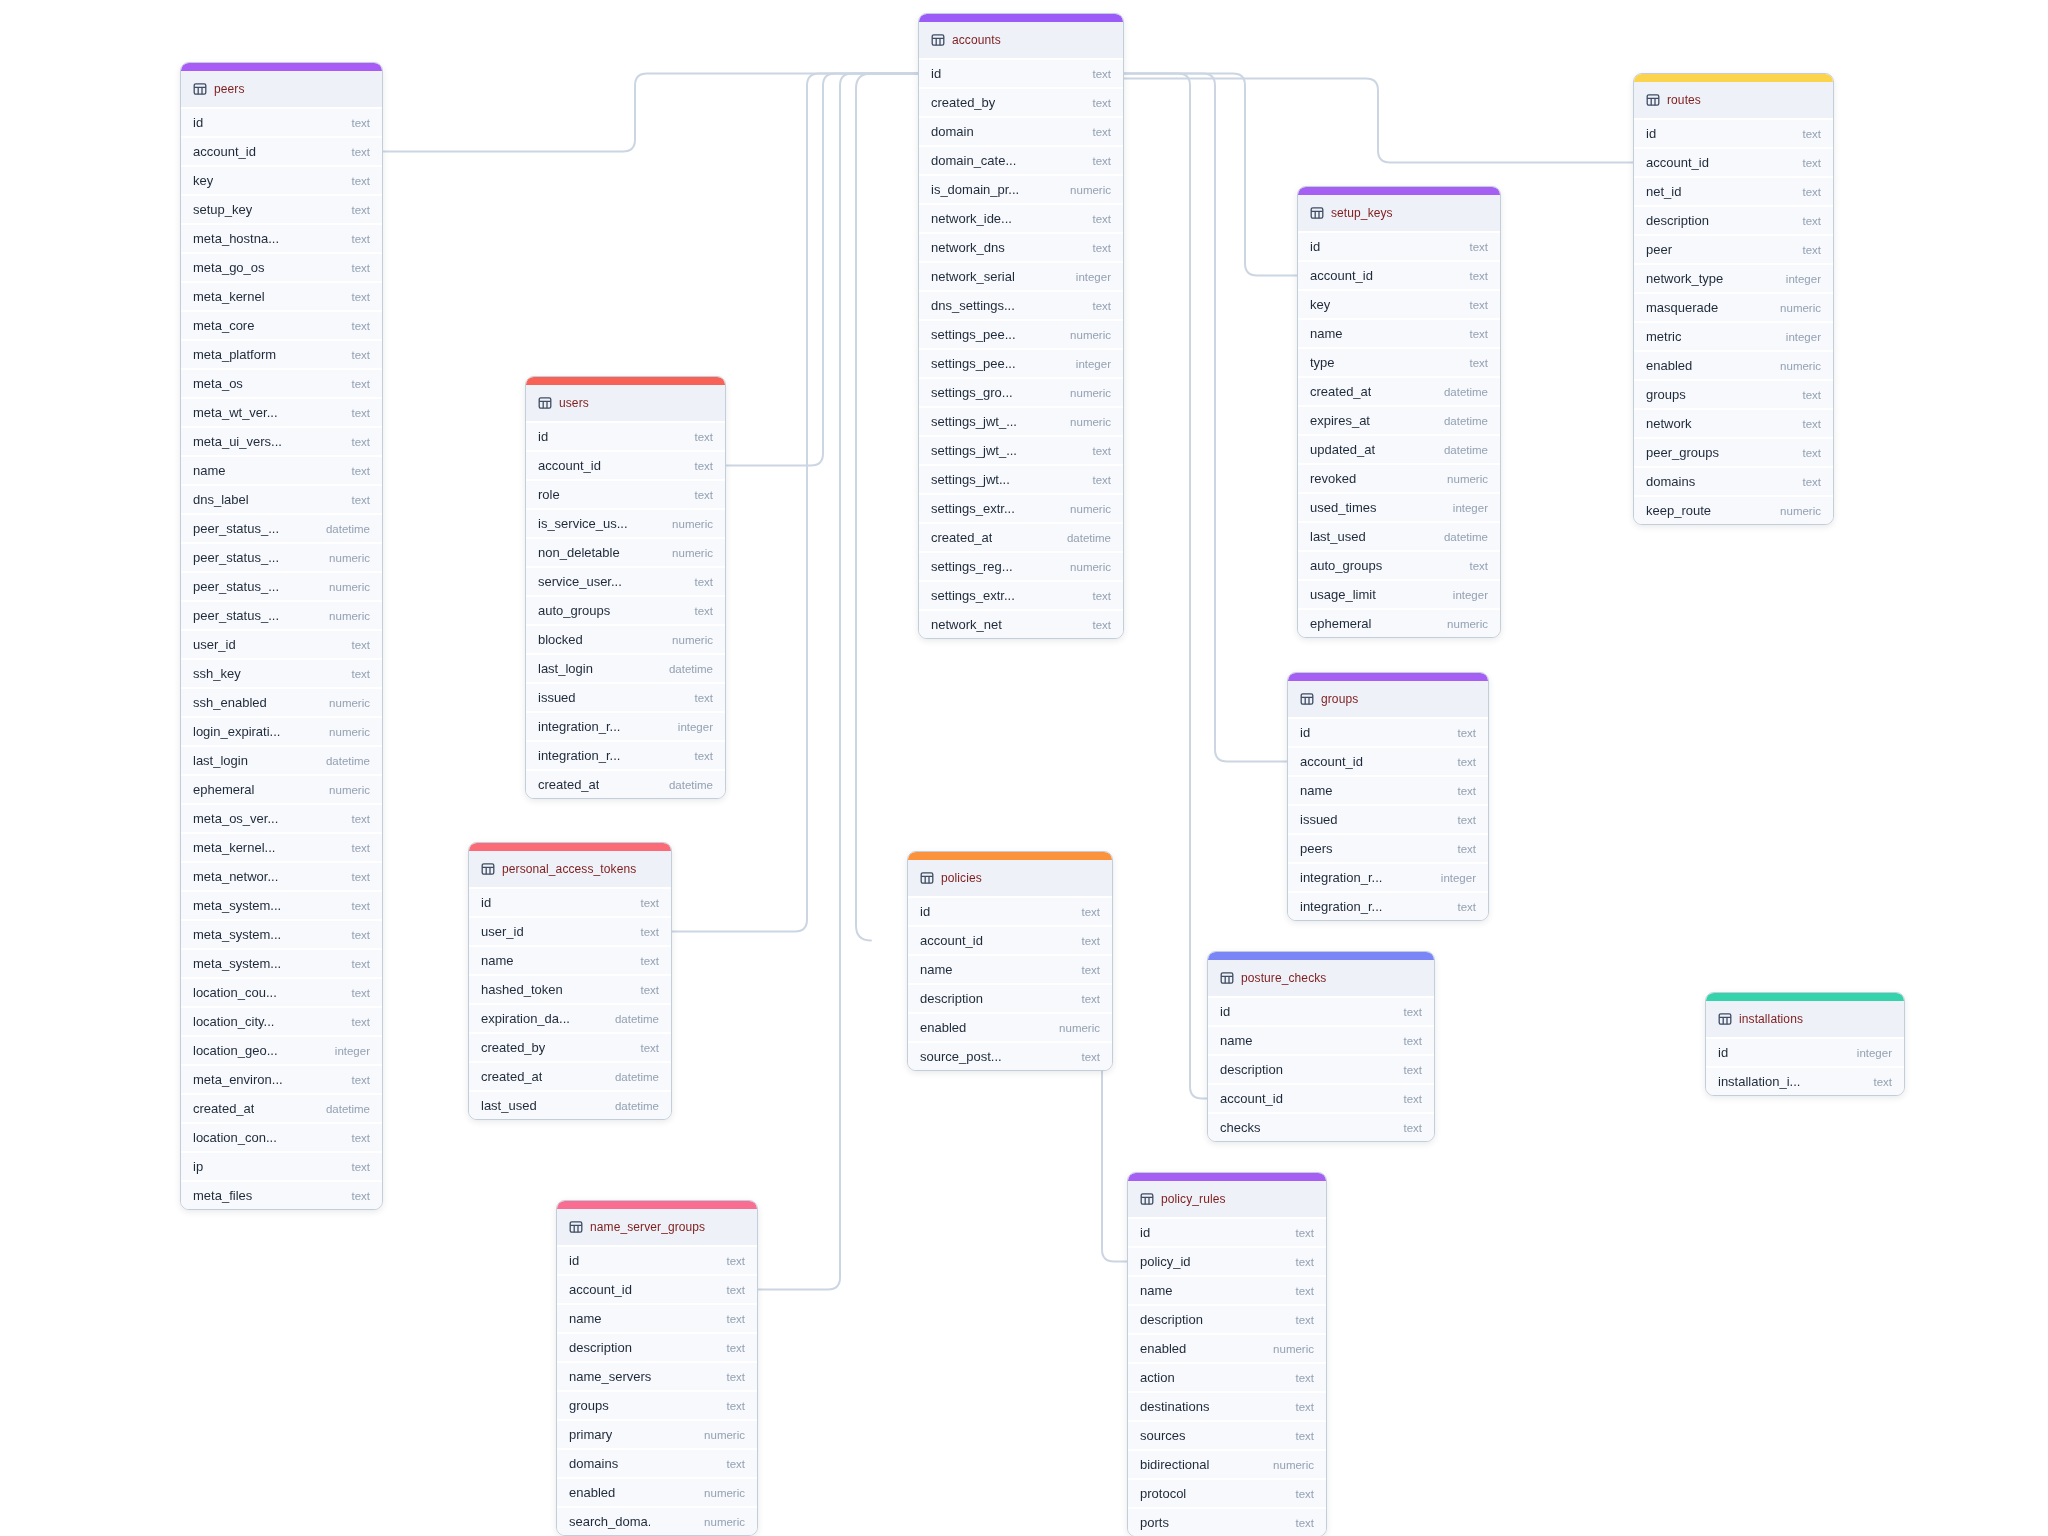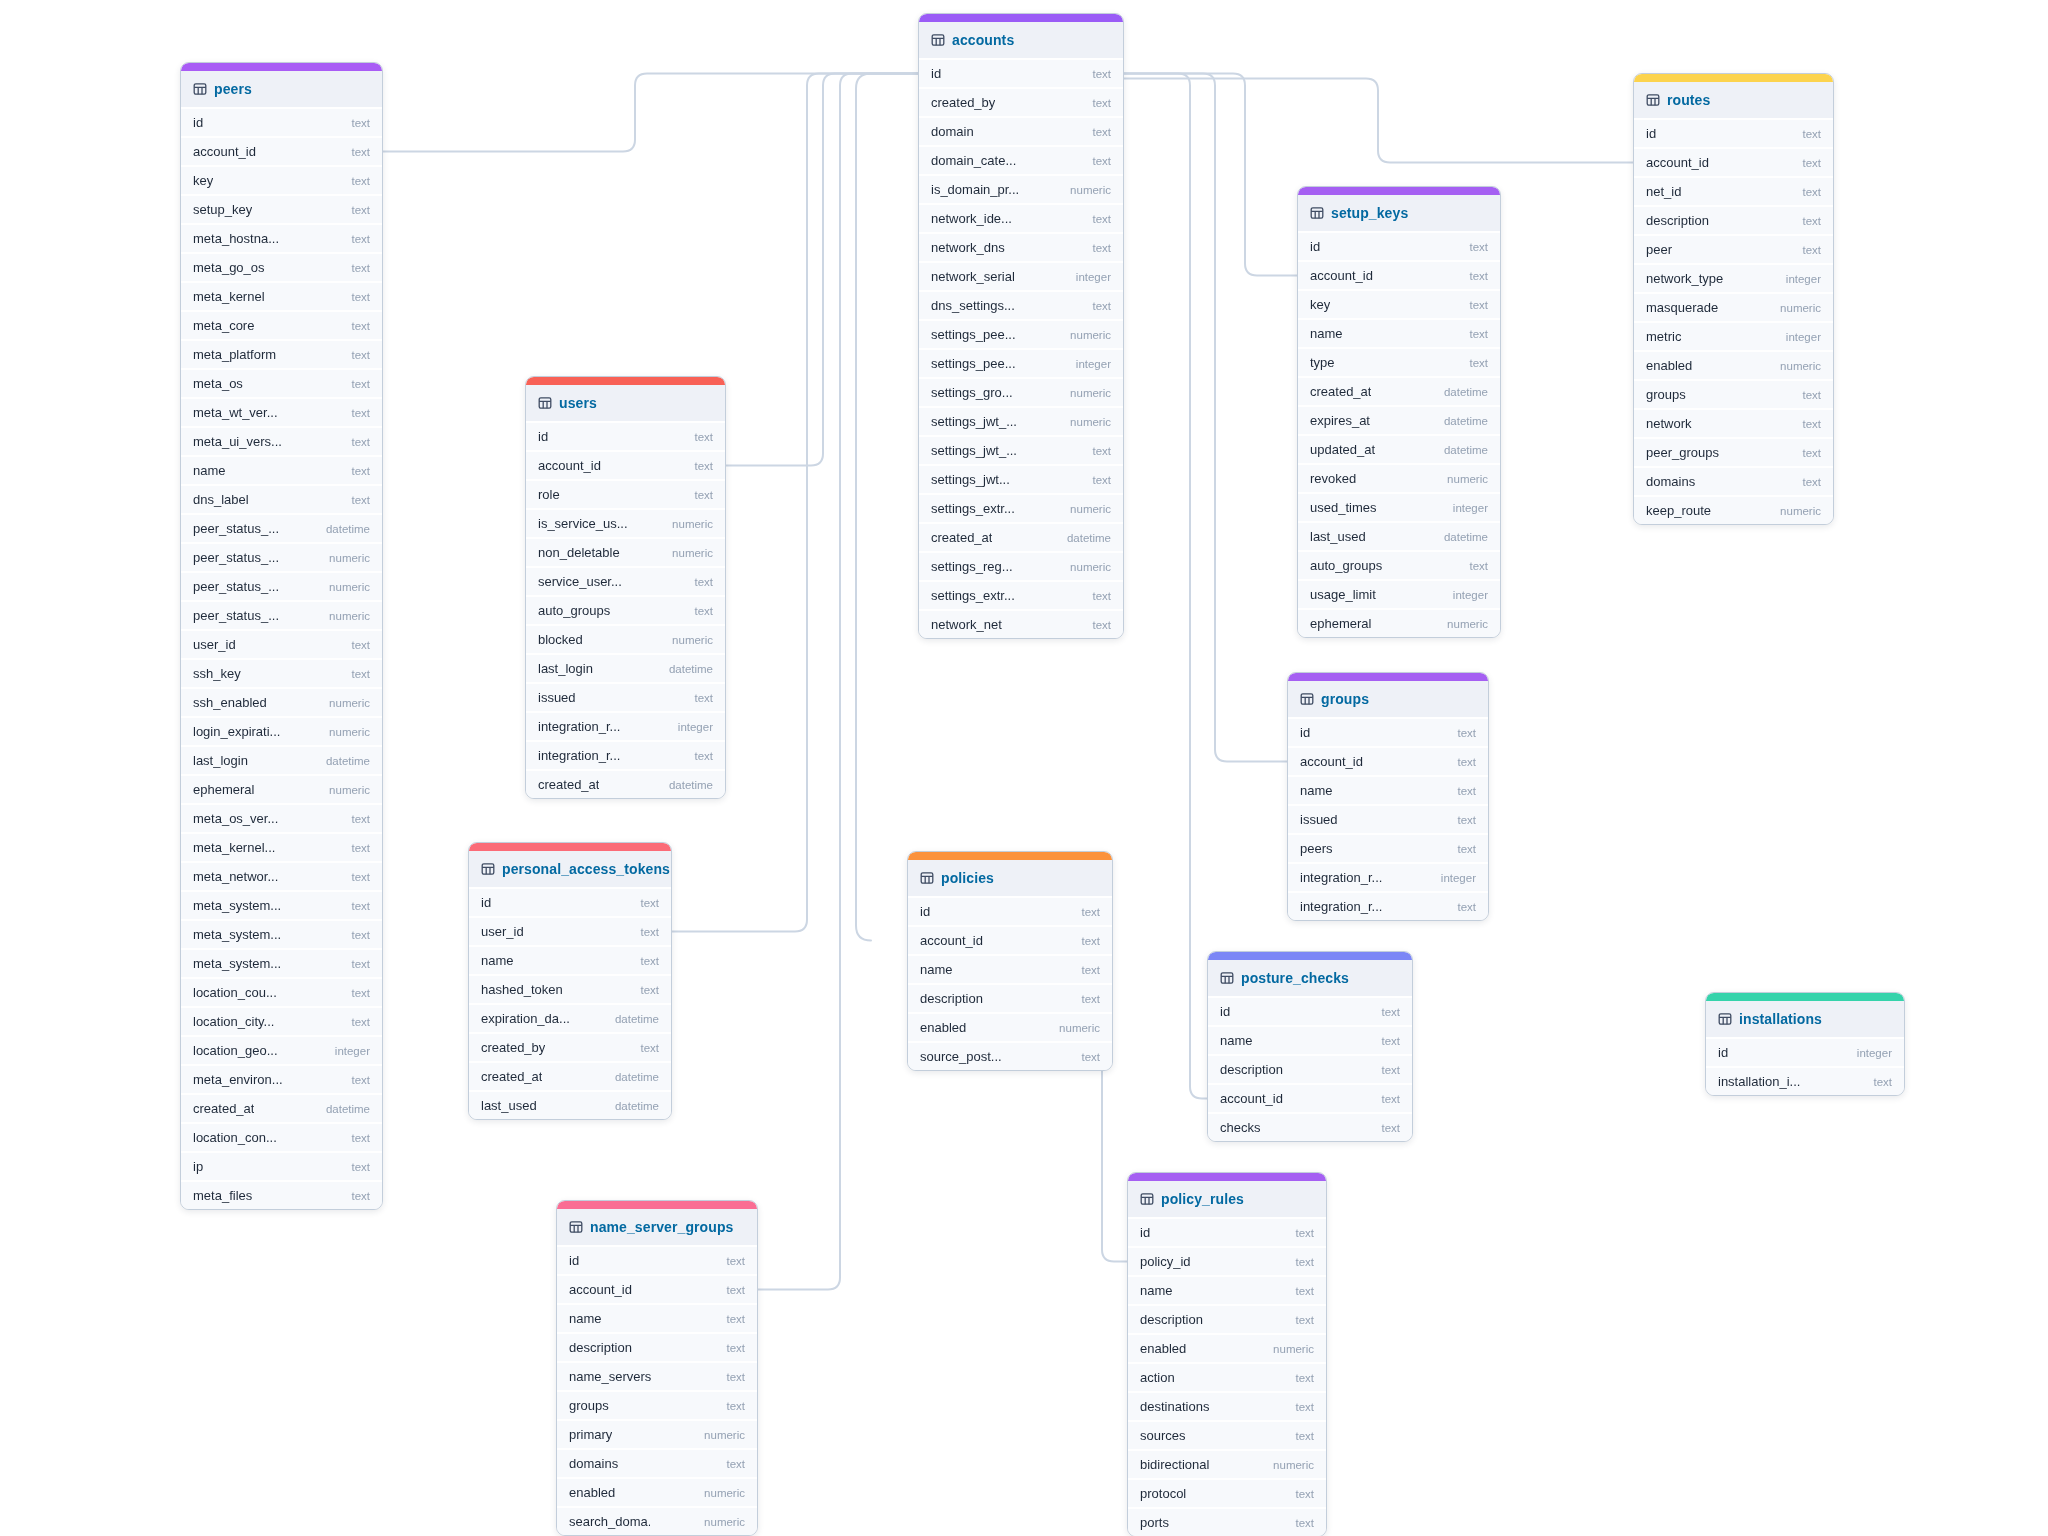--- a/index.html
+++ b/index.html
@@ -12,21 +12,21 @@
     position:absolute;background:#ffffff;border:1.5px solid #c3cedb;border-radius:9px;
     box-shadow:0 2px 6px rgba(30,41,59,.10);overflow:hidden;box-sizing:border-box;
   }
   .accent{height:8px;border-radius:7px 7px 0 0;}
   .hdr{
     height:36px;background:#eef1f7;border-bottom:2px solid #ffffff;
     display:flex;align-items:center;gap:7px;padding:0 12px;
   }
   .ticon{width:14px;height:14px;flex:0 0 auto;}
   .ticon rect,.ticon path{fill:none;stroke:#3f4c63;stroke-width:1.3;}
-  .ttitle{font-size:14px;font-weight:700;color:#0369a1;letter-spacing:.1px;white-space:nowrap;}
+  .ttitle{font-size:12px;font-weight:400;color:#7f1d1d;letter-spacing:.1px;white-space:nowrap;}
   .row{
     height:27px;background:#f7f9fc;border-bottom:2px solid #ffffff;
     display:flex;align-items:center;justify-content:space-between;
     padding:0 12px;box-sizing:content-box;
   }
   .row:last-child{border-bottom:none;gap:44px;}
   .fname{font-size:13px;color:#1f2a3a;white-space:nowrap;overflow:hidden;}
   .ftype{font-size:11.5px;color:#94a1b3;white-space:nowrap;margin-left:10px;flex:0 0 auto;}
 </style>
 </head>
@@ -615,21 +615,21 @@
         <div class="row">
           <span class="fname">enabled</span>
           <span class="ftype">numeric</span>
         </div>
         <div class="row">
           <span class="fname">source_post...</span>
           <span class="ftype">text</span>
         </div>
       </div>
     </div>
-    <div class="tbl" style="left: 1207px; top: 951px; width: 206px;">
+    <div class="tbl" style="left: 1207px; top: 951px; width: 228px;">
       <div class="accent" style="background: rgb(123, 134, 246);"></div>
       <div class="hdr">
         <svg class="ticon" viewBox="0 0 14 14">
           <rect x="1.2" y="1.8" width="11.6" height="10.4" rx="1.6"></rect>
           <path d="M1.2 5.3 H12.8 M5.2 5.3 V12.2 M9 5.3 V12.2"></path>
         </svg>
         <span class="ttitle">posture_checks</span>
       </div>
       <div class="rows">
         <div class="row">

